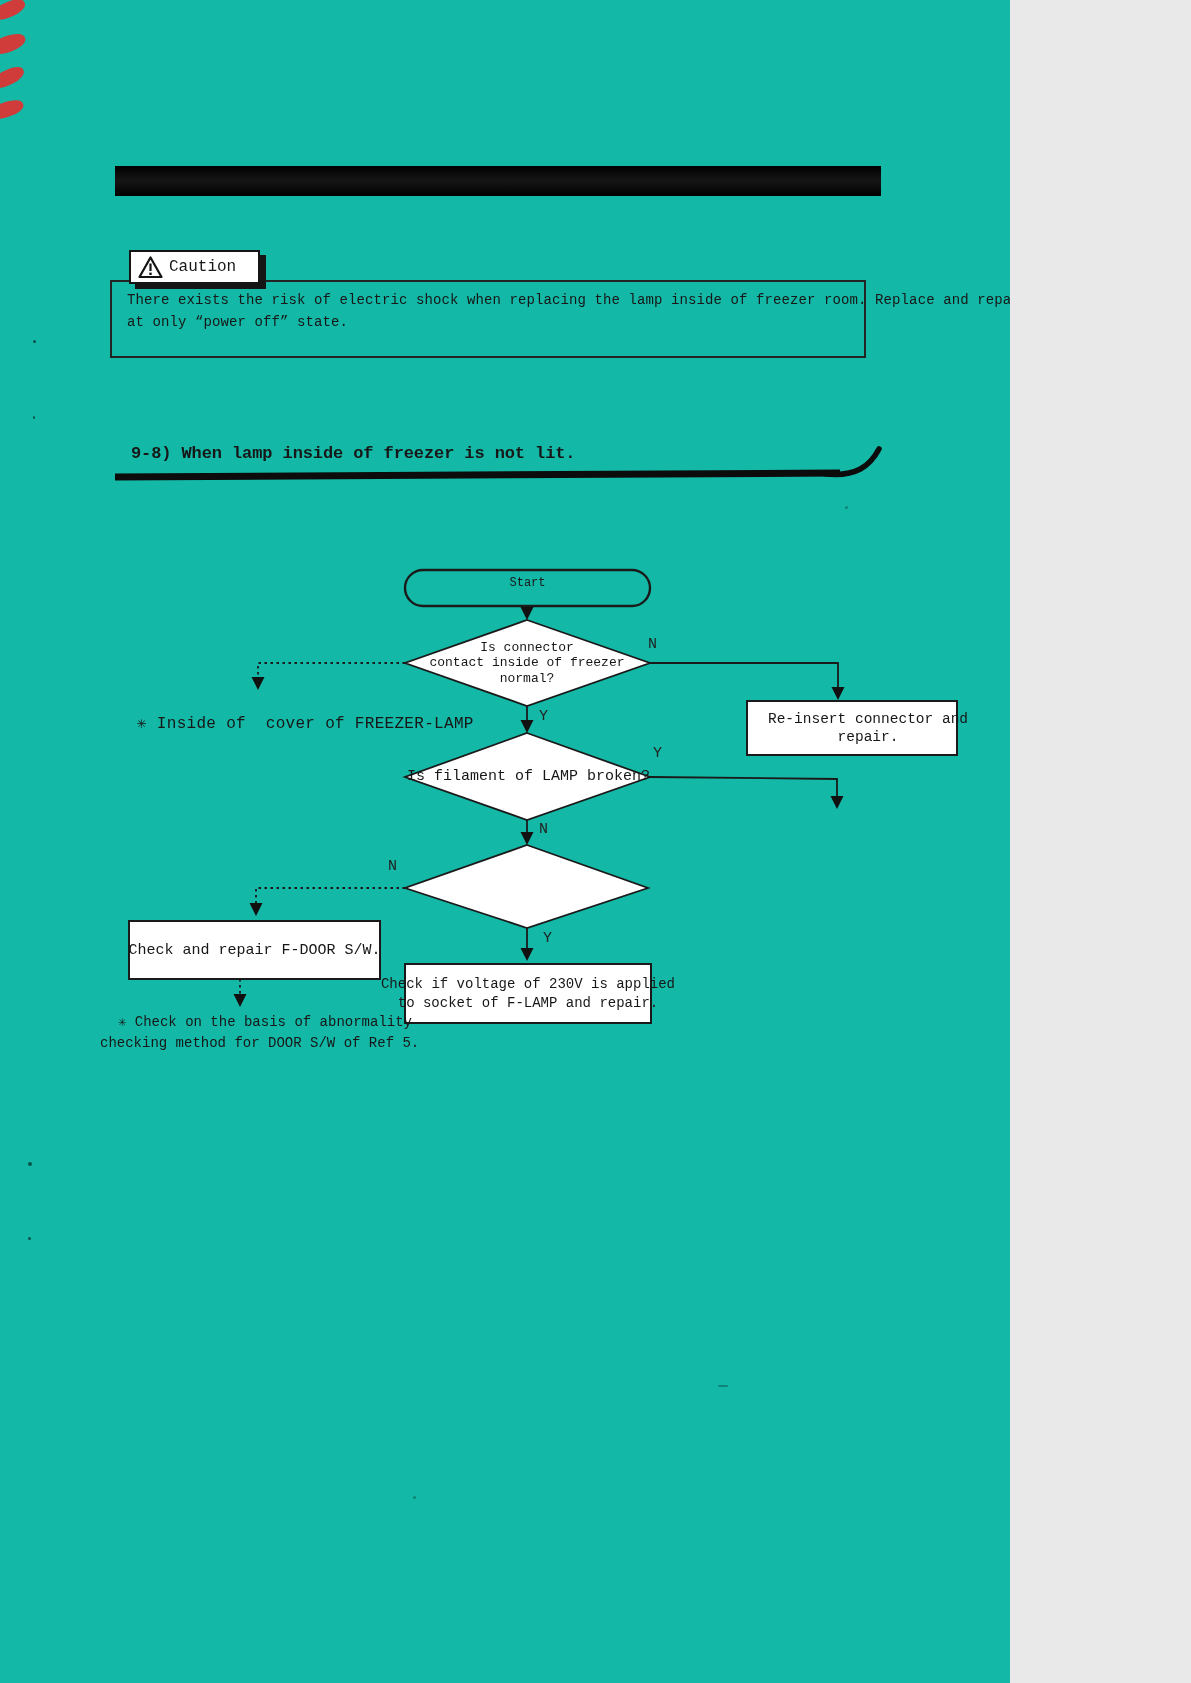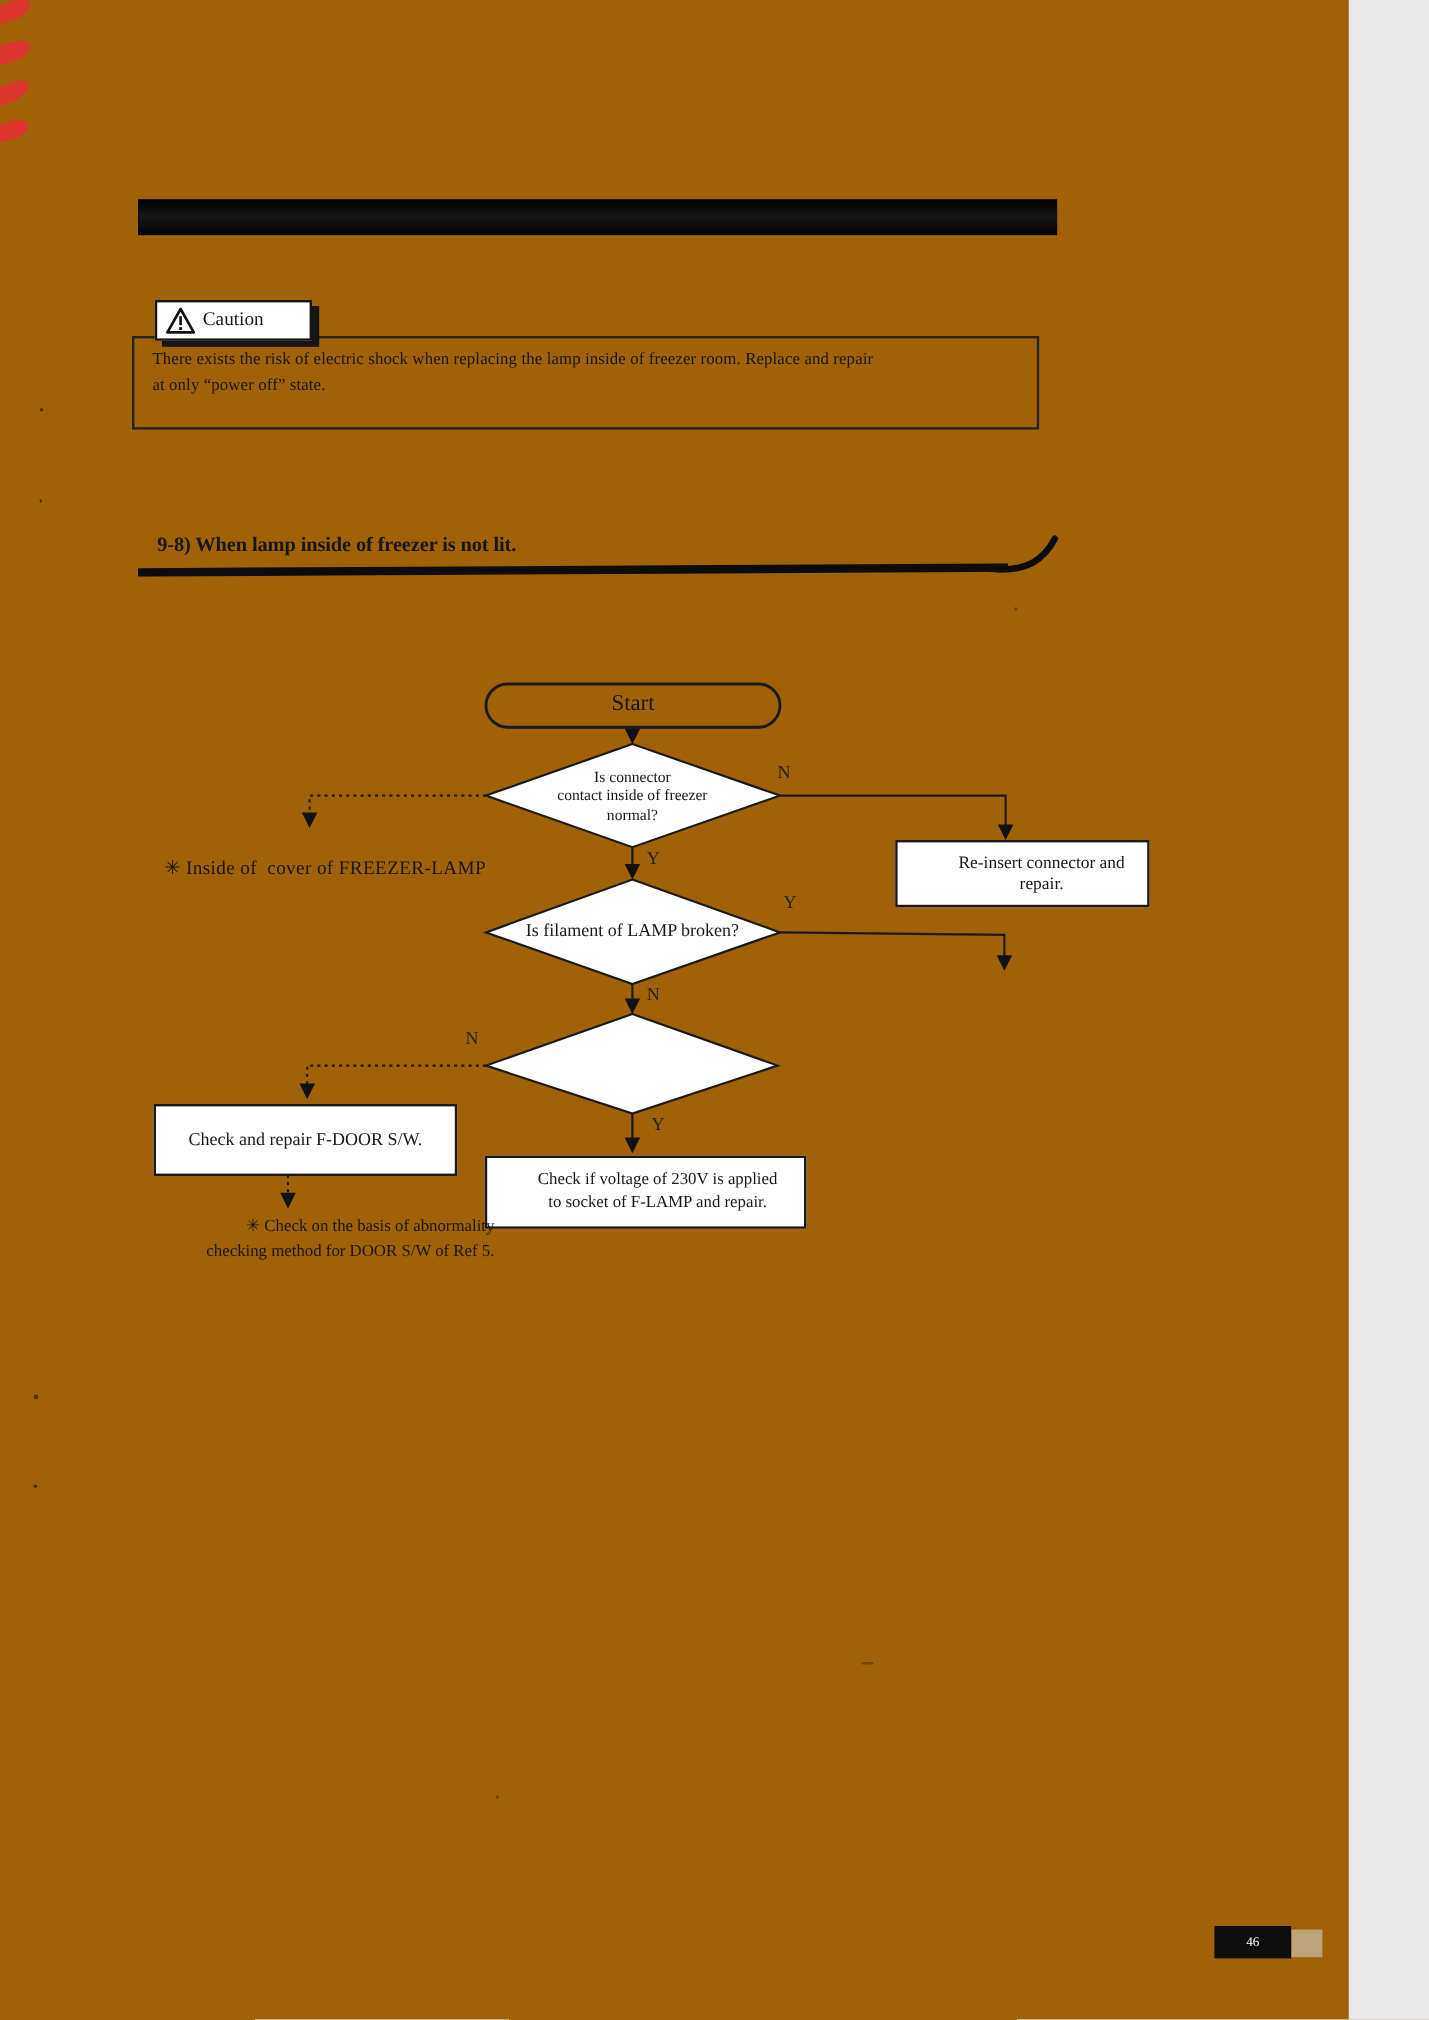--- a/index.html
+++ b/index.html
@@ -1,17 +1,17 @@
 <!DOCTYPE html>
 <html><head>
 <meta charset="utf-8">
 <style>
   html,body{margin:0;padding:0;background:#e9e9e9;}
-  .page{position:relative;width:1124px;height:1683px;background:#a16207;overflow:hidden;
-        font-family:Liberation Serif, serif;color:#171717;}
+  .page{position:relative;width:1010px;height:1683px;background:#14b8a6;overflow:hidden;
+        font-family:Liberation Mono, monospace;color:#171717;}
   
   .redmark{position:absolute;background:#e03131;border-radius:45%;opacity:.92;}
   
   .black-bar{position:absolute;left:115px;top:166px;width:766px;height:30px;
              background:linear-gradient(180deg,#000 0%,#161616 50%,#000 100%);}
   
   .caution-tag{position:absolute;left:129px;top:250px;width:120px;height:30px;background:#fff;
                border:2px solid #151515;box-shadow:6px 5px 0 #151515;display:flex;align-items:center;
                gap:6px;padding-left:7px;z-index:3;font-size:16px;font-weight:500;}
   .caution-box{position:absolute;left:110px;top:280px;width:752px;height:74px;border:2px solid #232323;z-index:2;}
@@ -102,21 +102,21 @@
       <polygon points="251.5,677 264.5,677 258,690"></polygon>
       <polygon points="520.5,720 533.5,720 527,733"></polygon>
       <polygon points="830.5,796 843.5,796 837,809"></polygon>
       <polygon points="520.5,832 533.5,832 527,845"></polygon>
       <polygon points="249.5,903 262.5,903 256,916"></polygon>
       <polygon points="520.5,948 533.5,948 527,961"></polygon>
       <polygon points="233.5,994 246.5,994 240,1007"></polygon>
     </g>
   </svg>
 
-  <div class="ntext" style="left:405px;top:576px;width:245px;font-size:19px;">Start</div>
+  <div class="ntext" style="left:405px;top:576px;width:245px;font-size:12px;">Start</div>
 
   <div class="ntext" style="left:417px;top:640px;width:220px;font-size:13px;line-height:1.18;">Is connector
 contact inside of freezer
 normal?</div>
   <div class="blabel" style="left:648px;top:636px;">N</div>
   <div class="blabel" style="left:539px;top:708px;">Y</div>
 
   <div class="fbox" style="left:746px;top:700px;width:176px;height:52px;font-size:14.5px;line-height:1.25;padding-left:32px;">
     <span>Re-insert connector and
 repair.</span>
@@ -129,21 +129,21 @@
   <div class="blabel" style="left:539px;top:821px;">N</div>
 
 
   <div class="blabel" style="left:388px;top:858px;">N</div>
   <div class="blabel" style="left:543px;top:930px;">Y</div>
 
   <div class="fbox" style="left:128px;top:920px;width:249px;height:56px;font-size:15px;">
     <span>Check and repair F-DOOR S/W.</span>
   </div>
 
-  <div class="fbox" style="left:404px;top:963px;width:244px;height:57px;font-size:14px;line-height:1.3;padding-left:20px;">
+  <div class="fbox" style="left:404px;top:963px;width:244px;height:57px;font-size:14px;line-height:1.3;">
     <span>Check if voltage of 230V is applied
 to socket of F-LAMP and repair.</span>
   </div>
 
   <div class="note" style="left:100px;top:1012px;width:312px;text-align:right;font-size:14px;line-height:1.5;">✳ Check on the basis of abnormality
 checking method for DOOR S/W of Ref 5.</div>
 
   <div class="speck" style="left:33px;top:340px;width:3px;height:3px;"></div>
   <div class="speck" style="left:33px;top:416px;width:2px;height:3px;"></div>
   <div class="speck" style="left:845px;top:506px;width:3px;height:3px;opacity:.5;"></div>

